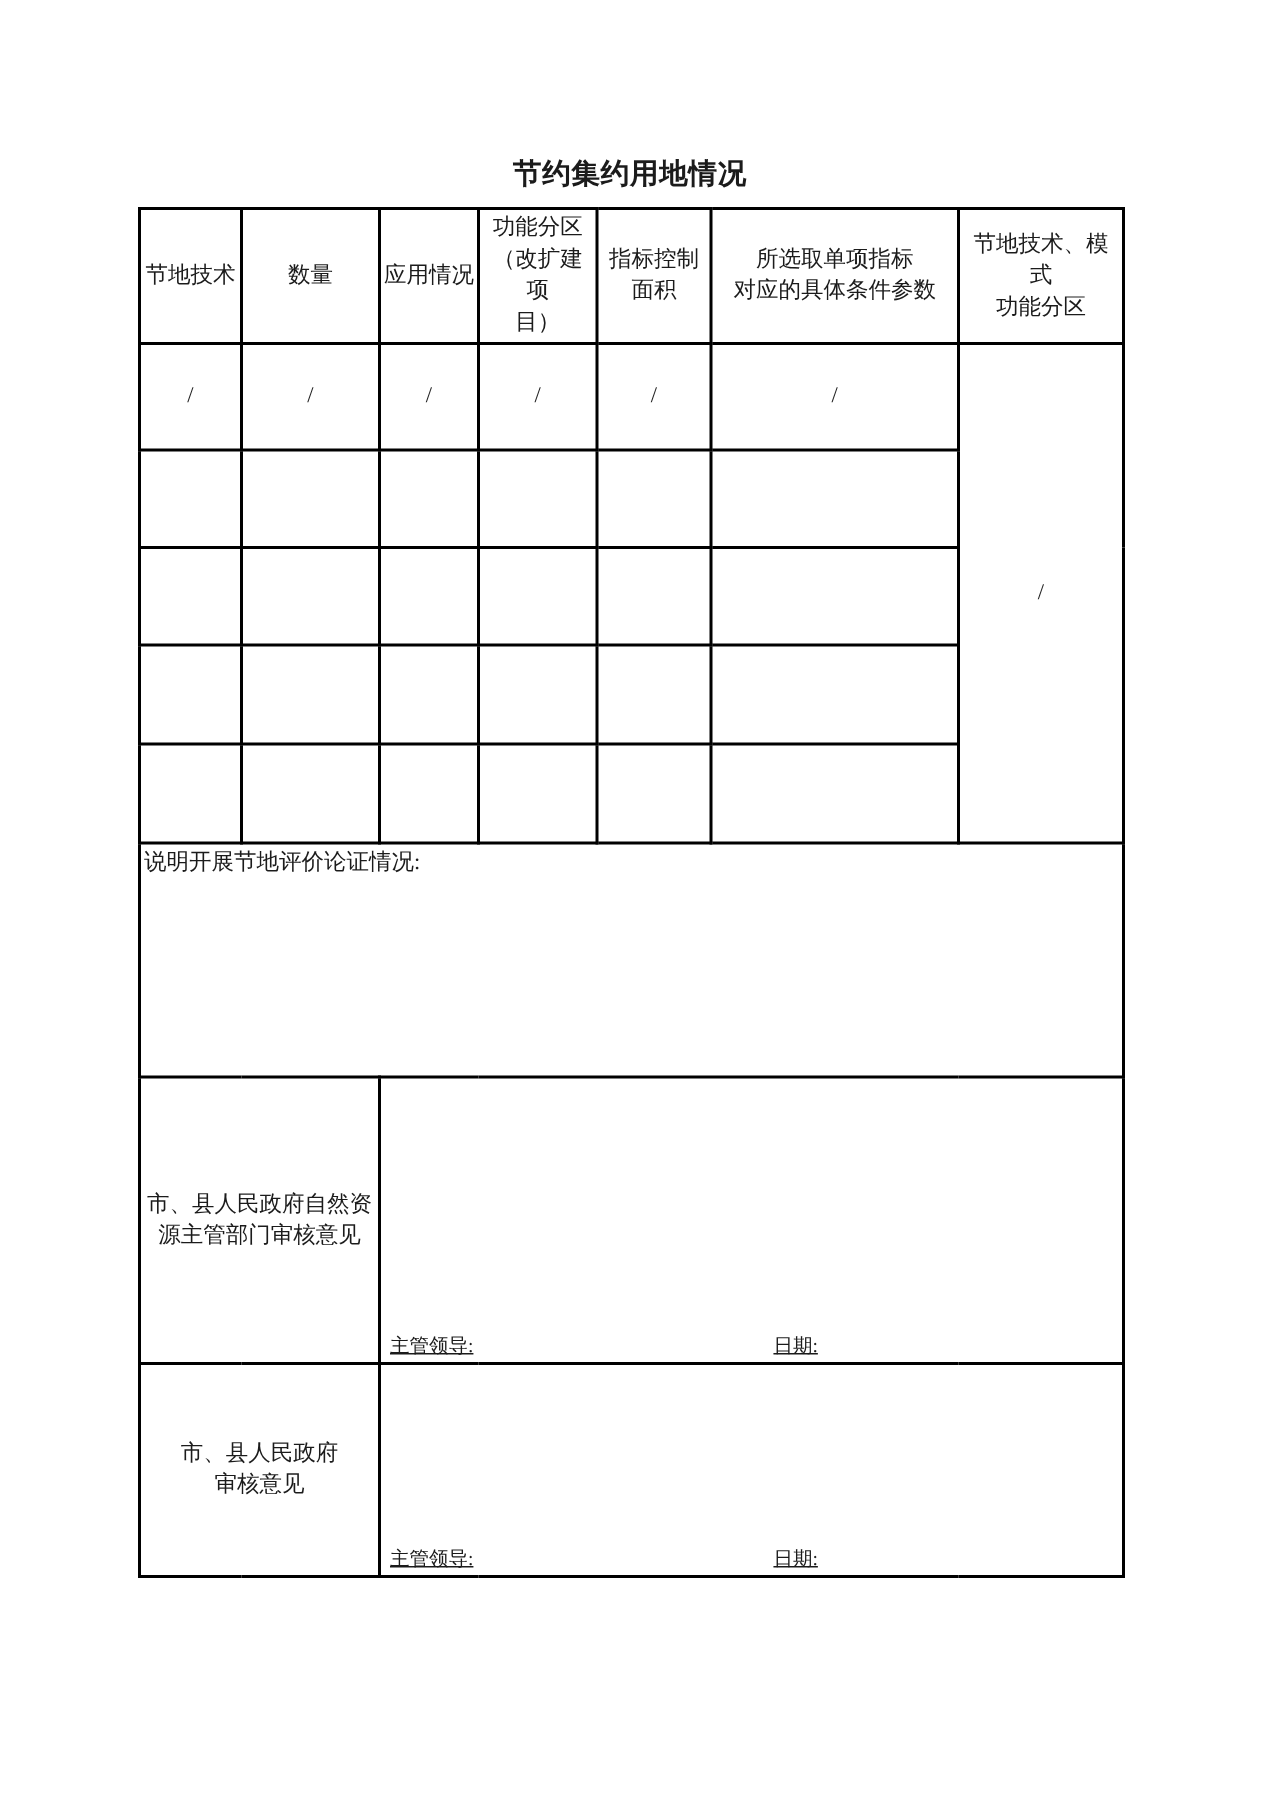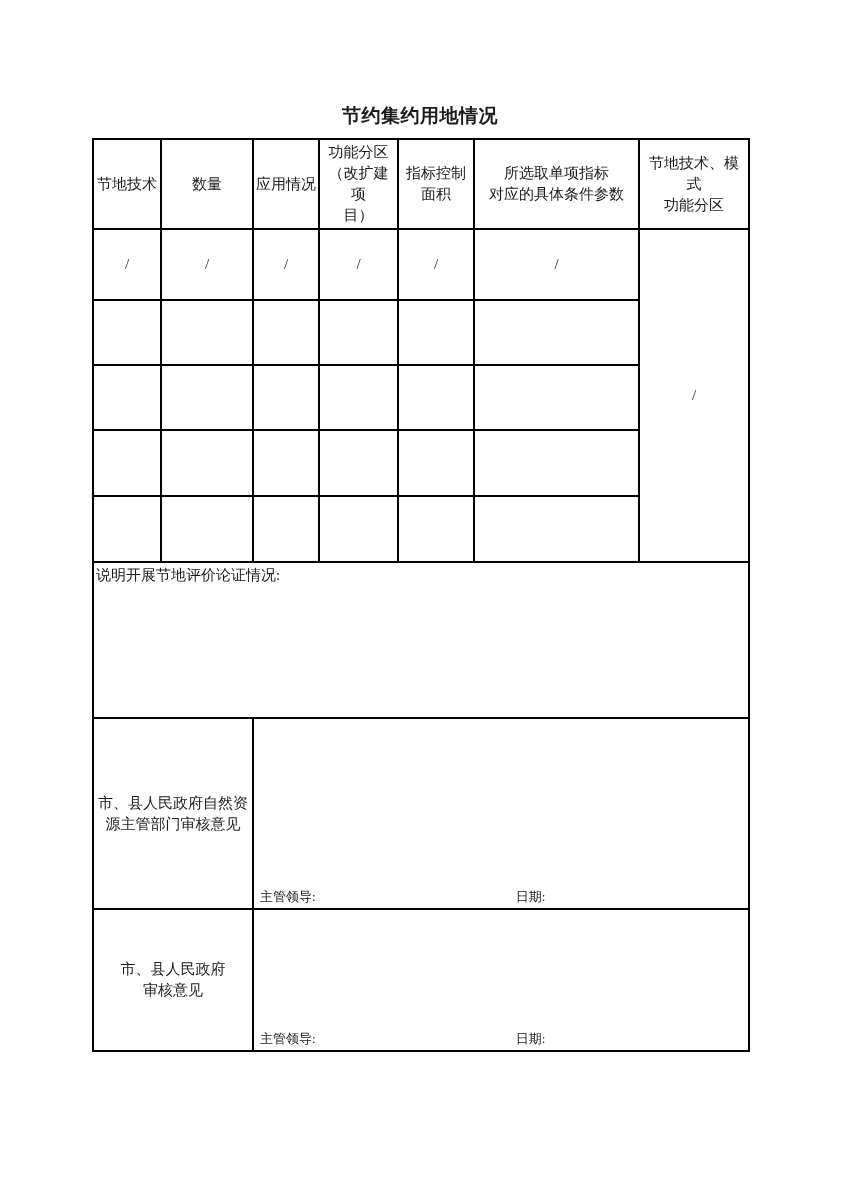--- a/index.html
+++ b/index.html
@@ -64,20 +64,21 @@
     white-space: pre-line;
   }
   td.acontent {
     vertical-align: bottom;
     padding: 0 0 3px 0;
   }
   .sign-row {
     display: flex;
     font-size: 13px;
     line-height: 1.3;
+    text-decoration: underline;
   }
   .sign-leader { margin-left: 4px; }
   .sign-date { margin-left: 200px; }
 </style>
 </head>
 <body>
 
 <div class="page">
 
   <div class="doc-title">节约集约用地情况</div>

